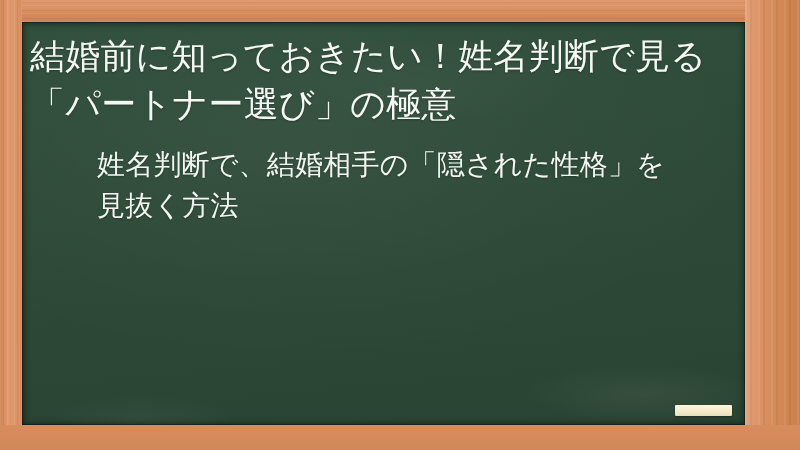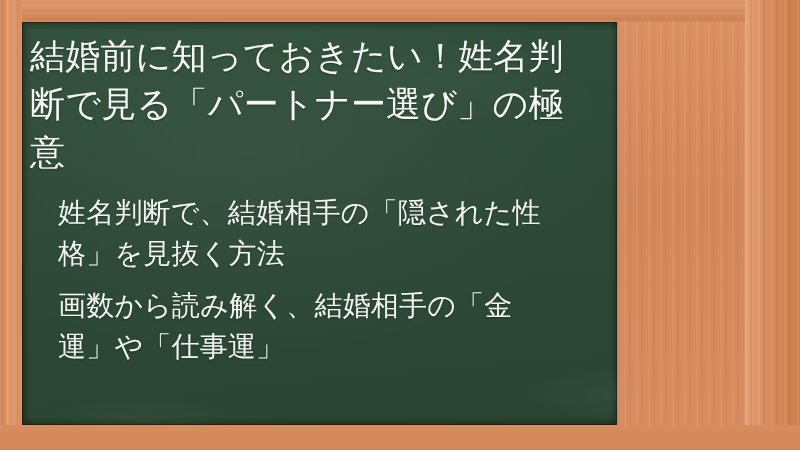--- a/index.html
+++ b/index.html
@@ -115,21 +115,21 @@
   .mitre-tr { right: 0; top: 0; width: 78px; height: 1px;
               transform-origin: right top; transform: rotate(45deg); }
   .mitre-br { right: 0; bottom: 0; width: 78px; height: 1px;
               transform-origin: right bottom; transform: rotate(-45deg); }
 
   
   .board {
     position: absolute;
     left: 22px;
     top: 22px;
-    width: 595px;
+    width: 723px;
     height: 403px;
     background:
       radial-gradient(ellipse 90% 75% at 38% 32%,
         rgba(255,255,255,0.045) 0%,
         rgba(255,255,255,0.012) 45%,
         rgba(0,0,0,0.00) 72%),
       linear-gradient(175deg, #31503d 0%, #2e4a38 38%, #2c4735 70%, #2a4433 100%);
     box-shadow:
       inset 0 0 0 1px rgba(0,0,0,0.30),
       inset 2px 2px 7px rgba(0,0,0,0.38),
@@ -173,20 +173,21 @@
 
   .bullet {
     color: #f2f6f1;
     font-size: 28px;
     line-height: 41px;
     font-weight: 400;
     letter-spacing: 0.2px;
     text-shadow: 0 1px 2px rgba(0,0,0,0.25);
     margin-bottom: 11px;
     padding-right: 30px;
+    margin-left: 39px;
   }
   .bullet:last-child { margin-bottom: 0; }
 
   
   .chalk {
     position: absolute;
     left: 653px;
     top: 383px;
     width: 57px;
     height: 11px;
@@ -211,21 +212,20 @@
 
   <div class="board">
     <div class="board-dust"></div>
 
     <div class="board-content">
 
       <h1 class="title">結婚前に知っておきたい！姓名判断で見る「パートナー選び」の極意</h1>
 
       <ul class="bullets">
         <li class="bullet">姓名判断で、結婚相手の「隠された性格」を見抜く方法</li>
-        <li class="bullet">画数から読み解く、結婚相手の「金運」や「仕事運」</li>
       </ul>
 
     </div>
 
     <div class="chalk"></div>
   </div>
 
 </div>
 
 </body></html>

